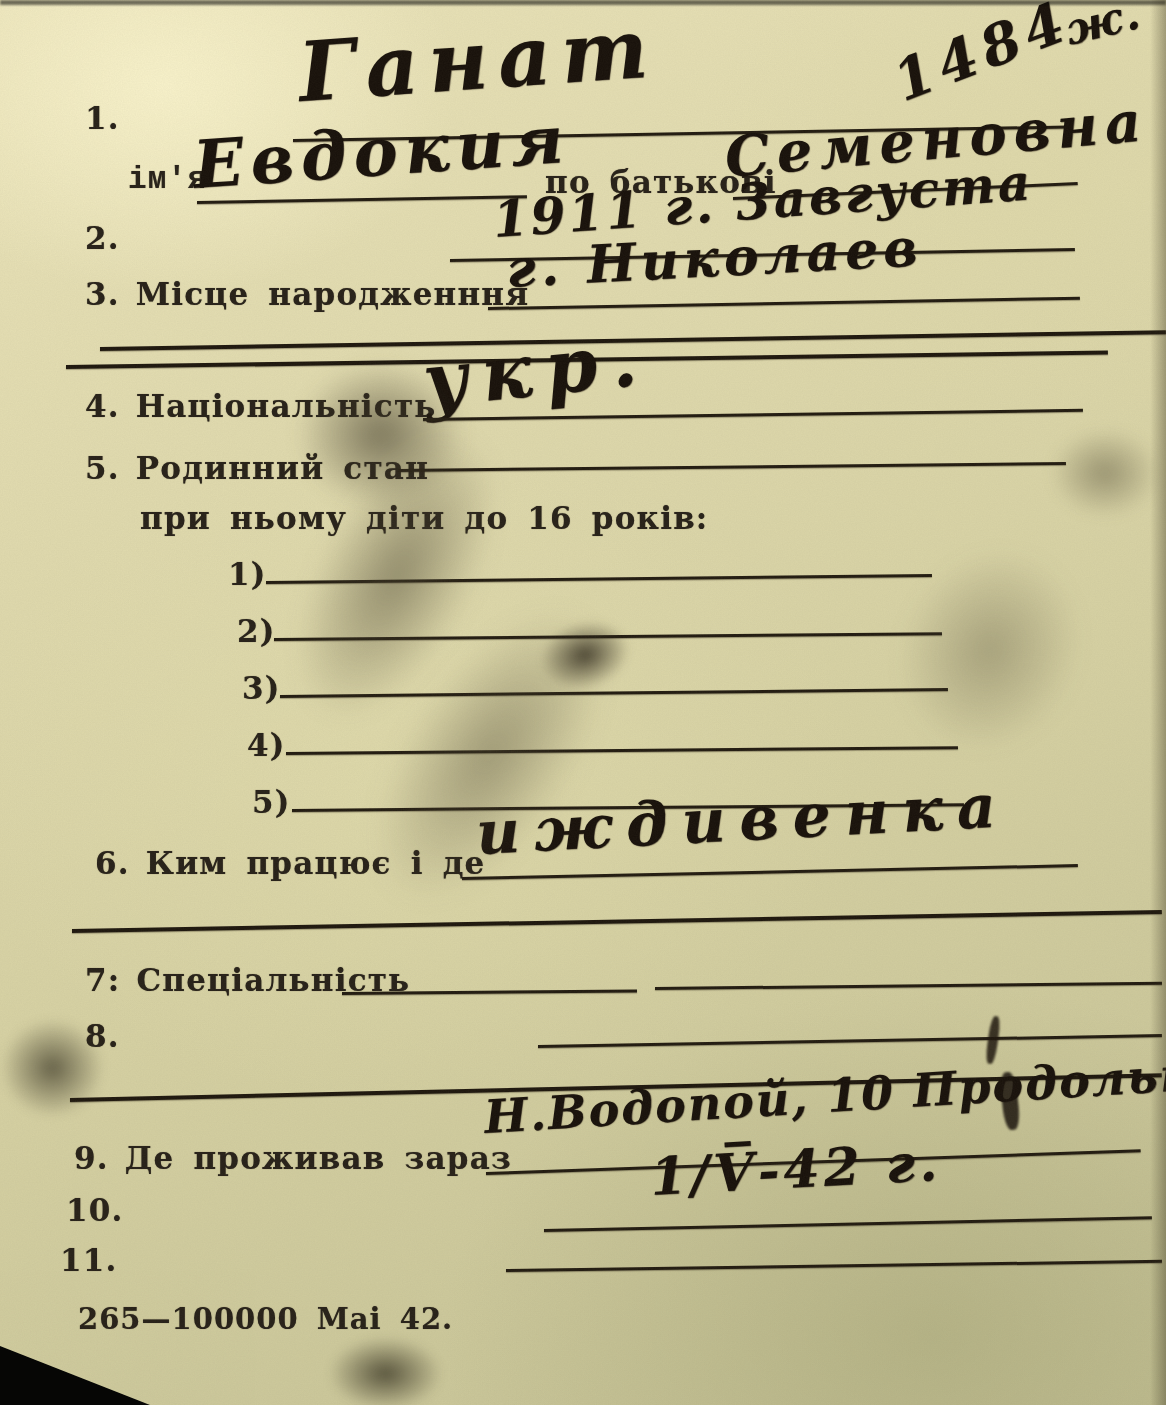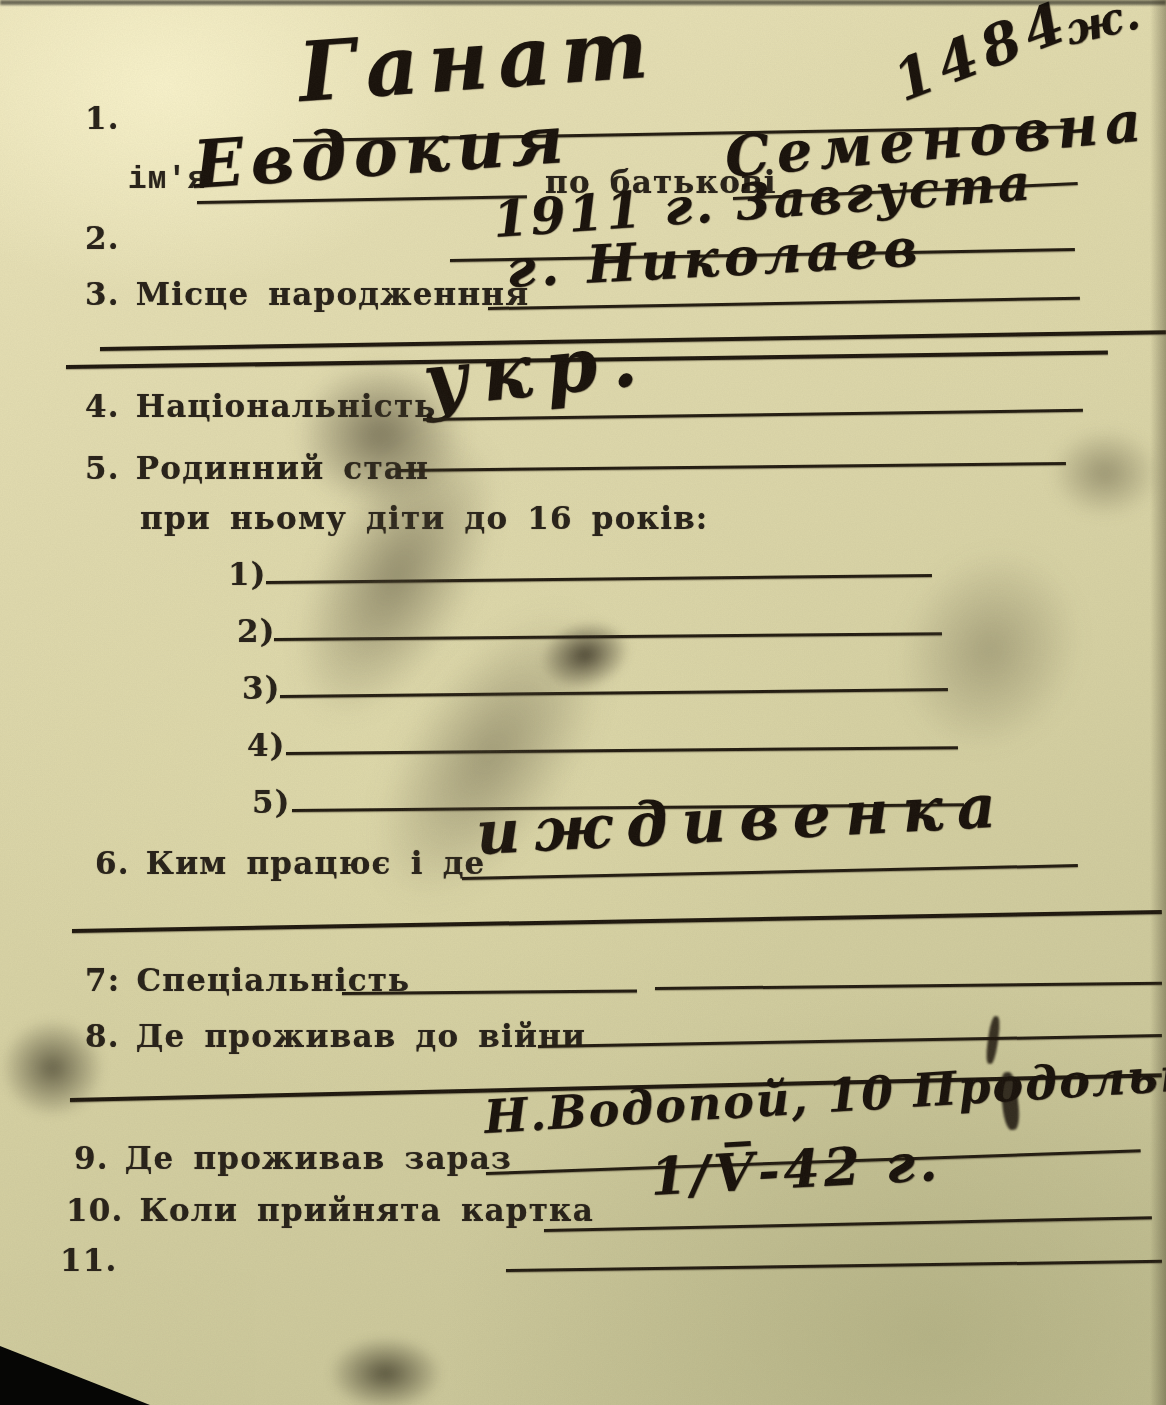--- a/index.html
+++ b/index.html
@@ -106,45 +106,44 @@
 
     <div class="lbl" style="left:85px;top:962px;">
       <span>7:</span>
       <span>Спеціальність</span>
     </div>
     <div class="rule" style="left:342px;top:992px;width:295px;transform:rotate(-0.5deg);"></div>
     <div class="rule" style="left:655px;top:987px;width:507px;transform:rotate(-0.6deg);"></div>
 
     <div class="lbl" style="left:85px;top:1018px;">
       <span>8.</span>
-      <span>Де проживав до війни</span>
     </div>
     <div class="rule" style="left:538px;top:1045px;width:624px;transform:rotate(-1deg);"></div>
 
     <div class="rule sep" style="left:70px;top:1098px;width:1092px;transform:rotate(-1.3deg);"></div>
 
     <div class="lbl" style="left:74px;top:1140px;">
       <span>9.</span>
       <span>Де проживав зараз</span>
     </div>
     <div class="hw" style="left:486px;top:1090px;font-size:46px;letter-spacing:2px;transform:rotate(-3.5deg);">Н.Водопой, 10 Продольная 20</div>
     <div class="rule" style="left:486px;top:1172px;width:655px;transform:rotate(-2deg);"></div>
 
     <div class="lbl" style="left:66px;top:1192px;">
       <span>10.</span>
-      <span>Коли прийнята картка</span>
     </div>
     <div class="hw" style="left:652px;top:1146px;font-size:52px;letter-spacing:4px;transform:rotate(-3deg);">1/V̅-42 г.</div>
     <div class="rule" style="left:544px;top:1229px;width:608px;transform:rotate(-1.2deg);"></div>
 
     <div class="lbl" style="left:60px;top:1242px;justify-content:flex-end;">
       <span>11.</span>
     </div>
     <div class="rule" style="left:506px;top:1269px;width:656px;transform:rotate(-0.8deg);"></div>
 
+    <div class="lbl" style="left:78px;top:1302px;font-size:29px;letter-spacing:1px;">265—100000 Mai 42.</div>
 
     <div class="stain" style="left:296px;top:360px;width:170px;height:150px;background:radial-gradient(rgba(58,52,36,.6),rgba(58,52,36,0) 70%);filter:blur(9px);"></div>
     <div class="stain" style="left:322px;top:420px;width:150px;height:310px;background:radial-gradient(rgba(70,64,44,.5),rgba(70,64,44,0) 72%);filter:blur(11px);transform:rotate(28deg);"></div>
     <div class="stain" style="left:410px;top:590px;width:160px;height:330px;background:radial-gradient(rgba(72,66,46,.42),rgba(72,66,46,0) 72%);filter:blur(13px);transform:rotate(34deg);"></div>
     <div class="stain" style="left:540px;top:622px;width:90px;height:66px;background:radial-gradient(rgba(40,34,22,.8),rgba(40,34,22,0) 72%);filter:blur(4px);transform:rotate(-15deg);"></div>
     <div class="stain" style="left:1050px;top:428px;width:110px;height:90px;background:radial-gradient(rgba(78,72,50,.45),rgba(78,72,50,0) 70%);filter:blur(7px);"></div>
     <div class="stain" style="left:900px;top:545px;width:180px;height:210px;background:radial-gradient(rgba(80,74,52,.35),rgba(80,74,52,0) 70%);filter:blur(10px);transform:rotate(25deg);"></div>
     <div class="stain" style="left:0px;top:1018px;width:105px;height:100px;background:radial-gradient(rgba(42,38,24,.65),rgba(42,38,24,0) 70%);filter:blur(5px);"></div>
     <div class="stain" style="left:328px;top:1336px;width:115px;height:75px;background:radial-gradient(rgba(38,34,20,.7),rgba(38,34,20,0) 70%);filter:blur(5px);"></div>
     <div class="stain" style="left:988px;top:1016px;width:10px;height:48px;border-radius:40%;background:rgba(28,20,12,.85);filter:blur(1px);transform:rotate(8deg);"></div>

